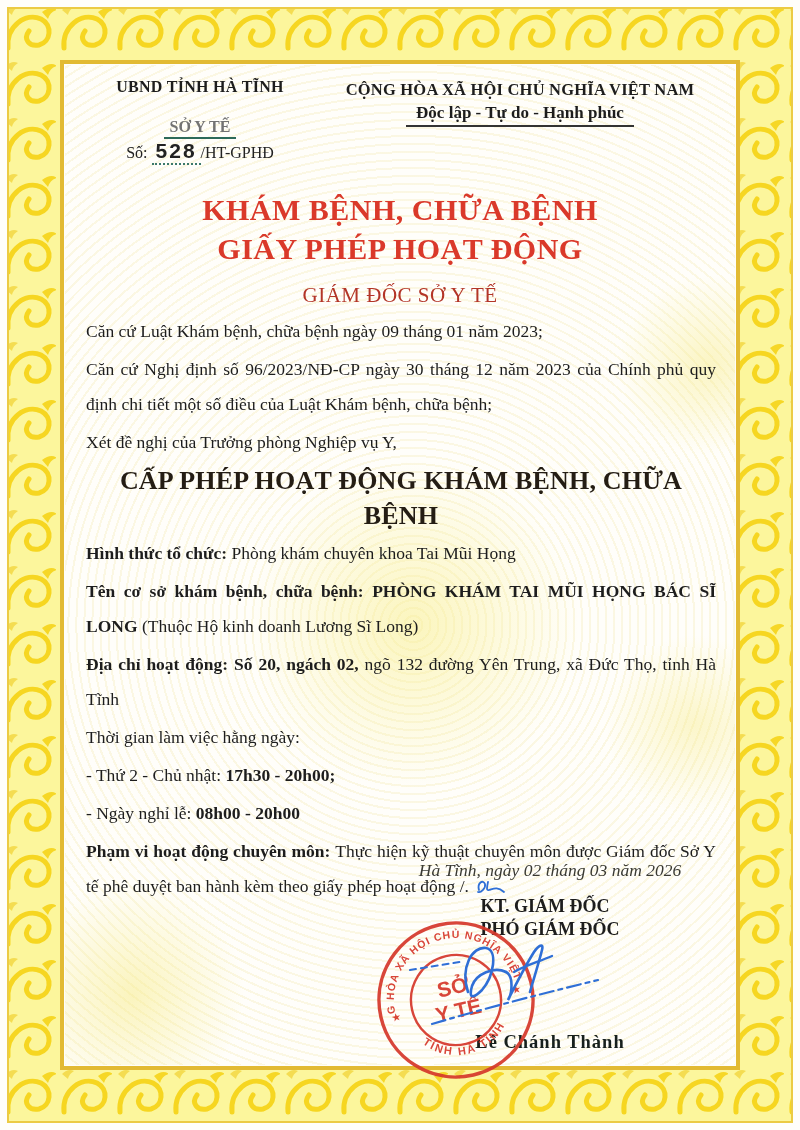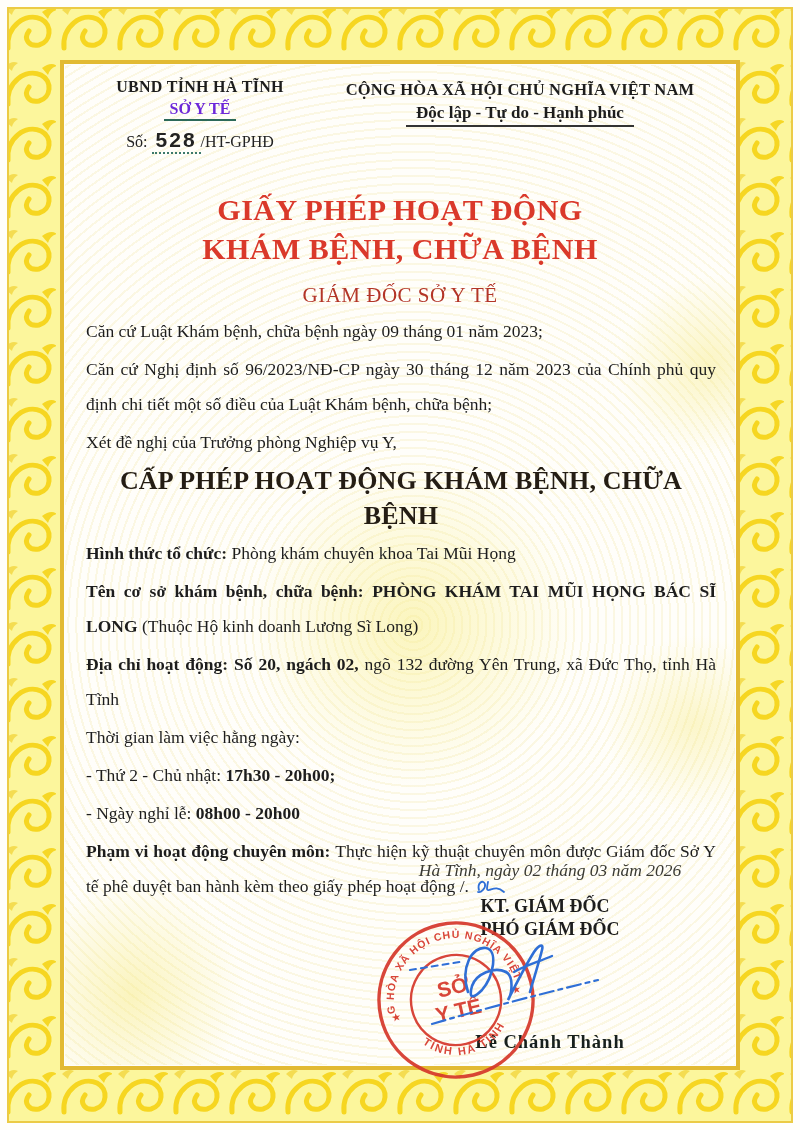--- a/index.html
+++ b/index.html
@@ -16,23 +16,23 @@
       radial-gradient(circle 150px at 10% 93%, rgba(246,234,130,.5), rgba(246,234,130,0) 75%),
       radial-gradient(circle 120px at 96% 30%, rgba(246,234,130,.45), rgba(246,234,130,0) 75%),
       radial-gradient(circle 120px at 94% 66%, rgba(246,234,130,.4), rgba(246,234,130,0) 75%),
       repeating-radial-gradient(circle at 52% 56%, rgba(226,202,70,.13) 0 2px, rgba(255,255,255,0) 2px 8px);
   }
   .content{position:absolute;left:0;top:0;width:800px;height:1130px;z-index:3;}
 
   
   .hdr-left{position:absolute;left:80px;top:78px;width:240px;text-align:center;}
   .hdr-left .l1{font-weight:bold;font-size:16px;letter-spacing:.3px;}
-  .hdr-left .l2{display:inline-block;font-weight:bold;font-size:16px;color:#6d28d9;
-    border-bottom:2px solid #2c6a59;padding:2px 6px 1px;margin-top:2px;}
-  .num-line{margin-top:7px;font-size:16px;color:#222;white-space:nowrap;}
+  .hdr-left .l2{display:inline-block;font-weight:bold;font-size:16px;color:#737373;
+    border-bottom:2px solid #2c6a59;padding:2px 6px 1px;margin-top:20px;}
+  .num-line{font-size:16px;color:#222;white-space:nowrap;}
   .num-line .dotted{display:inline-block;border-bottom:2px dotted #3d7a6b;padding:0 4px;}
   .num-line .num{font-family:"Liberation Sans", sans-serif;font-weight:bold;font-size:21px;letter-spacing:2px;}
   .hdr-right{position:absolute;left:310px;top:80px;width:420px;text-align:center;}
   .hdr-right .l1{font-weight:bold;font-size:16.5px;letter-spacing:.2px;}
   .hdr-right .l2{display:inline-block;font-weight:bold;font-size:17px;
     border-bottom:2px solid #333;padding:3px 10px 2px;}
 
   
   .doc-title{position:absolute;left:0;top:190px;width:800px;text-align:center;
     color:#da392a;font-weight:bold;font-size:30px;line-height:39px;letter-spacing:.5px;}
@@ -90,22 +90,22 @@
         <span class="dotted"><span class="num">528</span></span><span>/HT-GPHĐ</span>
       </div>
     </div>
 
     <div class="hdr-right">
       <div class="l1">CỘNG HÒA XÃ HỘI CHỦ NGHĨA VIỆT NAM</div>
       <div><span class="l2">Độc lập - Tự do - Hạnh phúc</span></div>
     </div>
 
     <div class="doc-title">
+      <div>KHÁM BỆNH, CHỮA BỆNH</div>
       <div>GIẤY PHÉP HOẠT ĐỘNG</div>
-      <div>KHÁM BỆNH, CHỮA BỆNH</div>
     </div>
     <div class="doc-subtitle">GIÁM ĐỐC SỞ Y TẾ</div>
 
     <div class="body-text">
       <p>Căn cứ Luật Khám bệnh, chữa bệnh ngày 09 tháng 01 năm 2023;</p>
       <p>Căn cứ Nghị định số 96/2023/NĐ-CP ngày 30 tháng 12 năm 2023 của Chính phủ quy định chi tiết một số điều của Luật Khám bệnh, chữa bệnh;</p>
       <p>Xét đề nghị của Trưởng phòng Nghiệp vụ Y,</p>
 
       <p class="decree-heading">CẤP PHÉP HOẠT ĐỘNG KHÁM BỆNH, CHỮA BỆNH</p>
 

